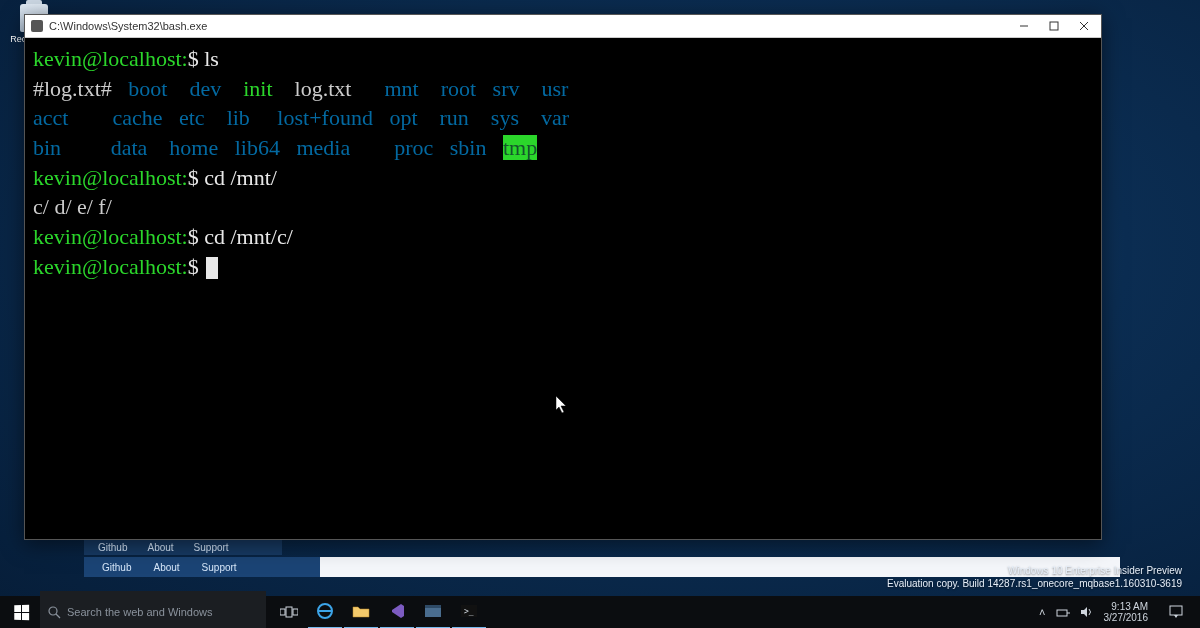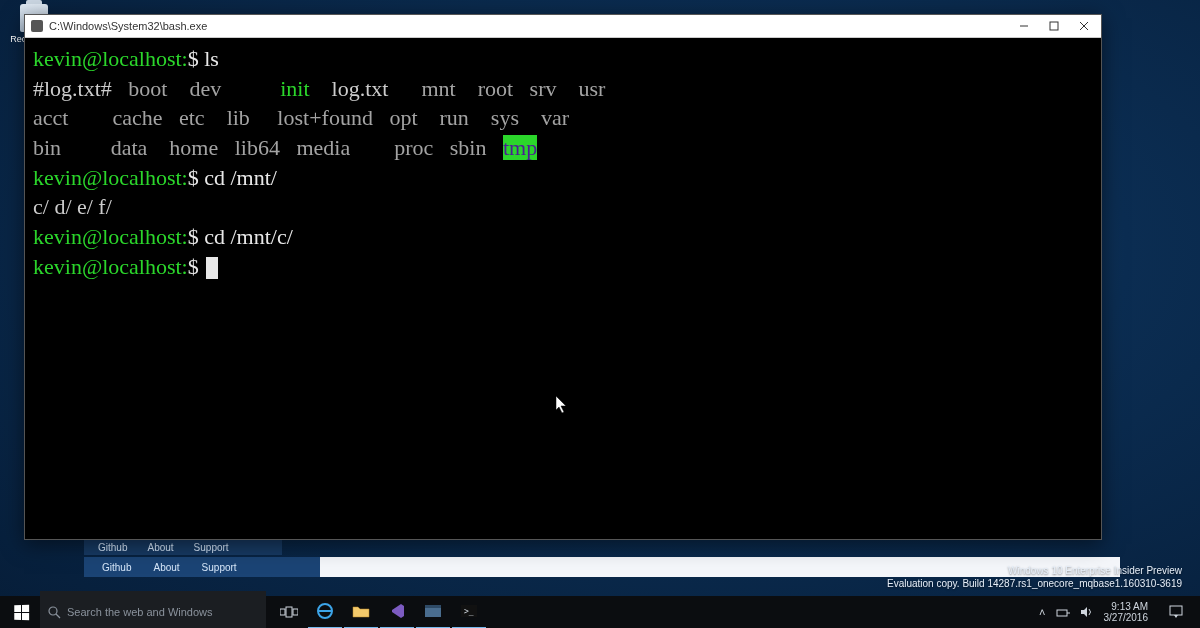--- a/index.html
+++ b/index.html
@@ -86,24 +86,24 @@
     font-family: Liberation Serif, serif;
     font-size: 22px;
     line-height: 1.35;
     color: #ccc;
     white-space: pre;
   }
   .prompt { color: #2bd62b; }
   .cmd { color: #e8e8e8; }
   .dollar { color: #e8e8e8; }
   .ls-line { display: block; }
-  .ls-dir  { color: #a3a3a3; text-align: center; }   
-  .ls-exec { color: #2bd62b; margin-left: 37px; }   
+  .ls-dir  { color: #0369a1; text-align: center; }   
+  .ls-exec { color: #2bd62b; }   
   .ls-plain{ color: #cccccc; }   
-  .ls-sticky { background: #2bd62b; color: #4c1d95; }
+  .ls-sticky { background: #2bd62b; color: #14532d; }
   .cursor {
     display: inline-block;
     width: 12px; height: 22px;
     background: #e8e8e8;
     vertical-align: text-bottom;
     margin-left: 2px;
   }
 
   
   .bg-tabs-1, .bg-tabs-2 {

